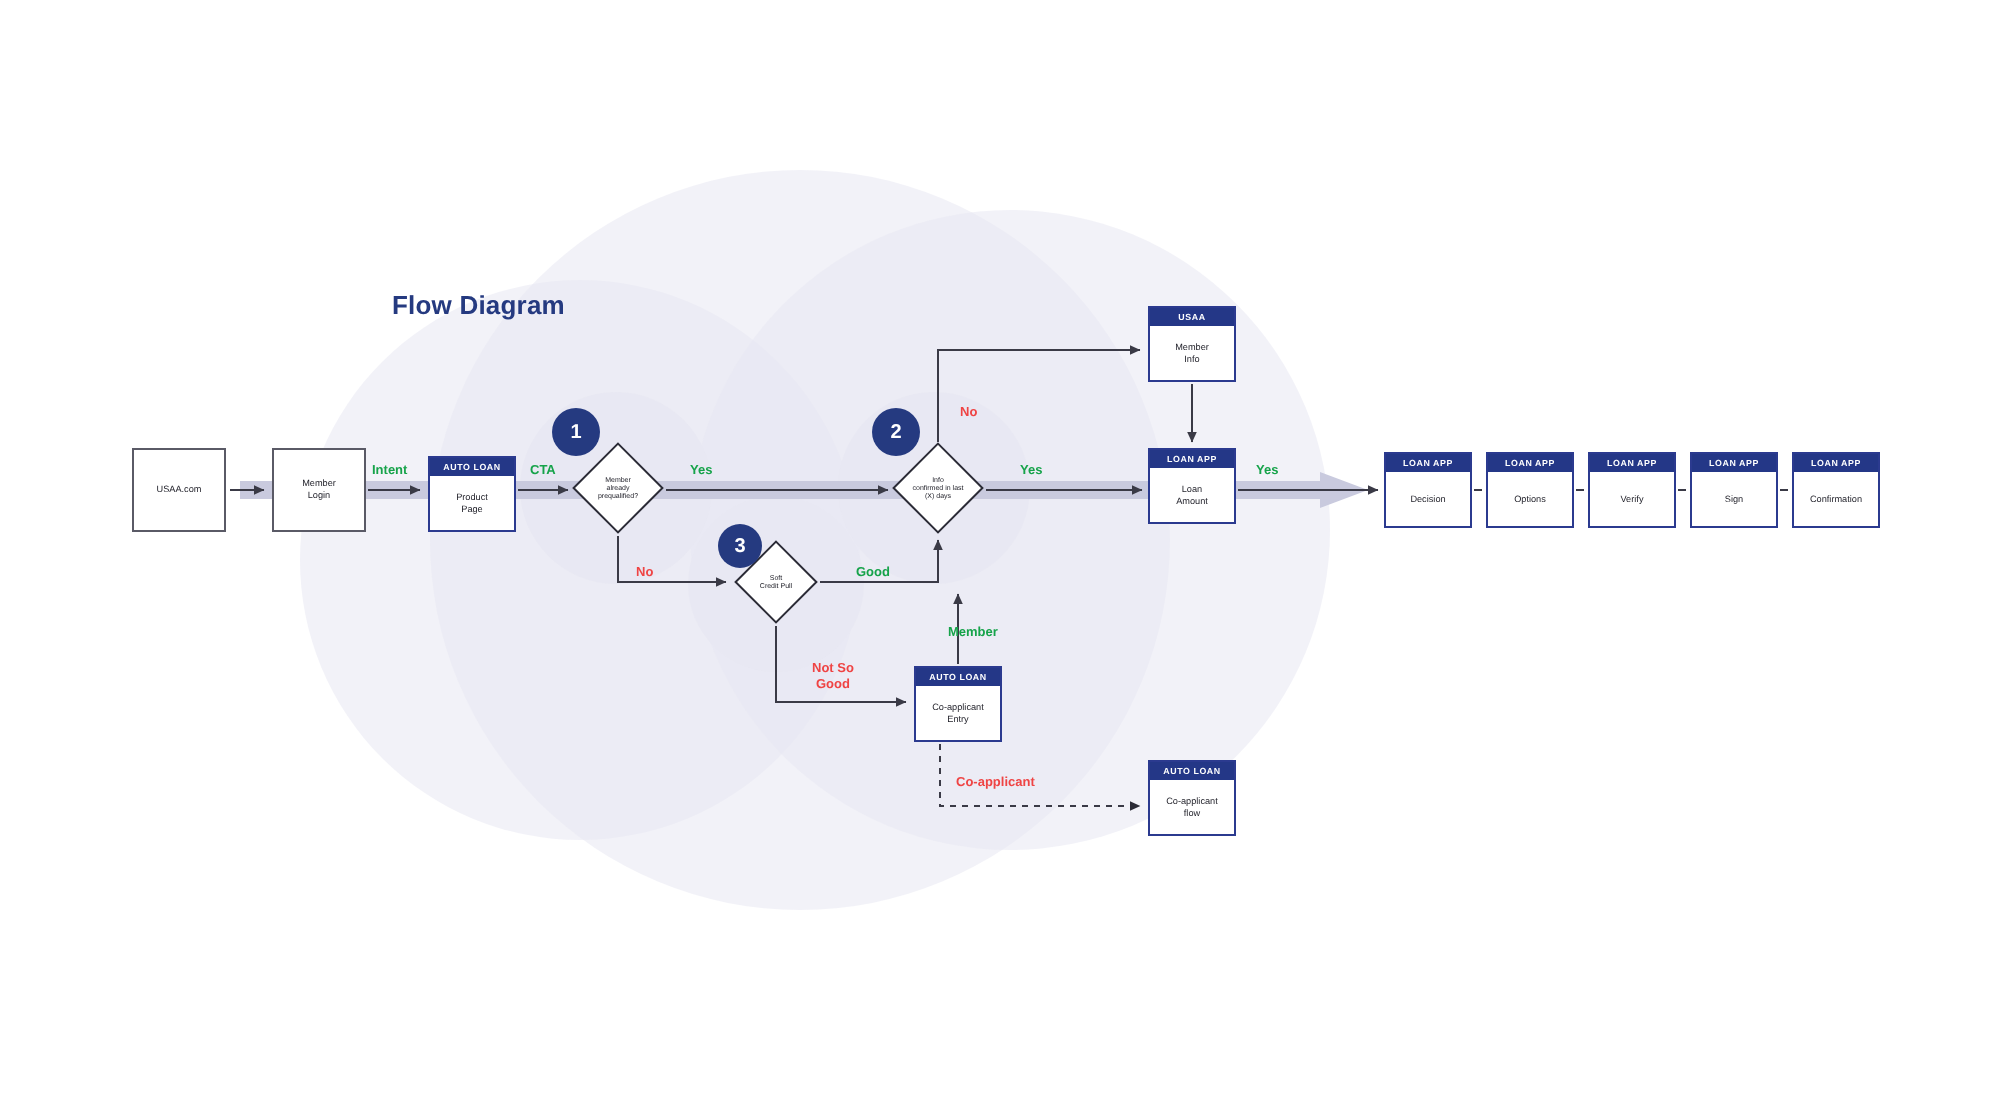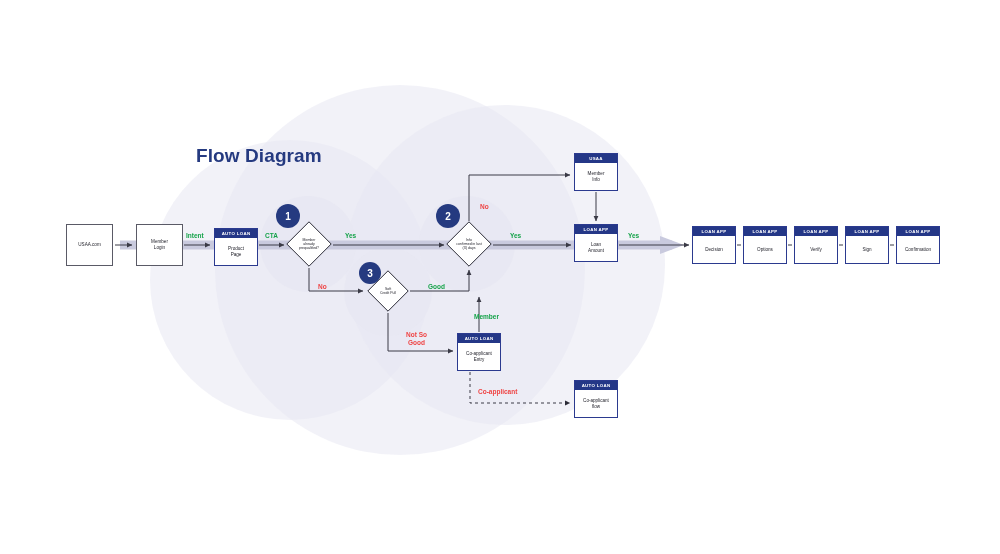--- a/index.html
+++ b/index.html
@@ -31,21 +31,21 @@
   .badge{position:absolute;border-radius:50%;background:#253a80;color:#ffffff;
     display:flex;align-items:center;justify-content:center;
     font-size:10px;font-weight:700;}
 
   
   .elabel{position:absolute;font-size:6.5px;font-weight:700;white-space:nowrap;line-height:8px;}
   .elabel.green{color:#16a34a;}
   .elabel.red{color:#ef4444;}
   .elabel.center{text-align:center;}
 
-  #title{position:absolute;color:#253a80;font-size:19px;font-weight:700;letter-spacing:.1px;}
+  #title{position:absolute;color:#253a80;font-size:13px;font-weight:700;letter-spacing:.1px;}
 </style>
 </head>
 <body>
 
 <div id="stage">
 
   <svg id="bg" viewBox="0 0 1000 554" xmlns="http://www.w3.org/2000/svg">
       <circle cx="290" cy="280" r="140" fill="#e7e7f2" fill-opacity="0.55"></circle>
       <circle cx="400" cy="270" r="185" fill="#e7e7f2" fill-opacity="0.55"></circle>
       <circle cx="505" cy="265" r="160" fill="#e7e7f2" fill-opacity="0.55"></circle>

